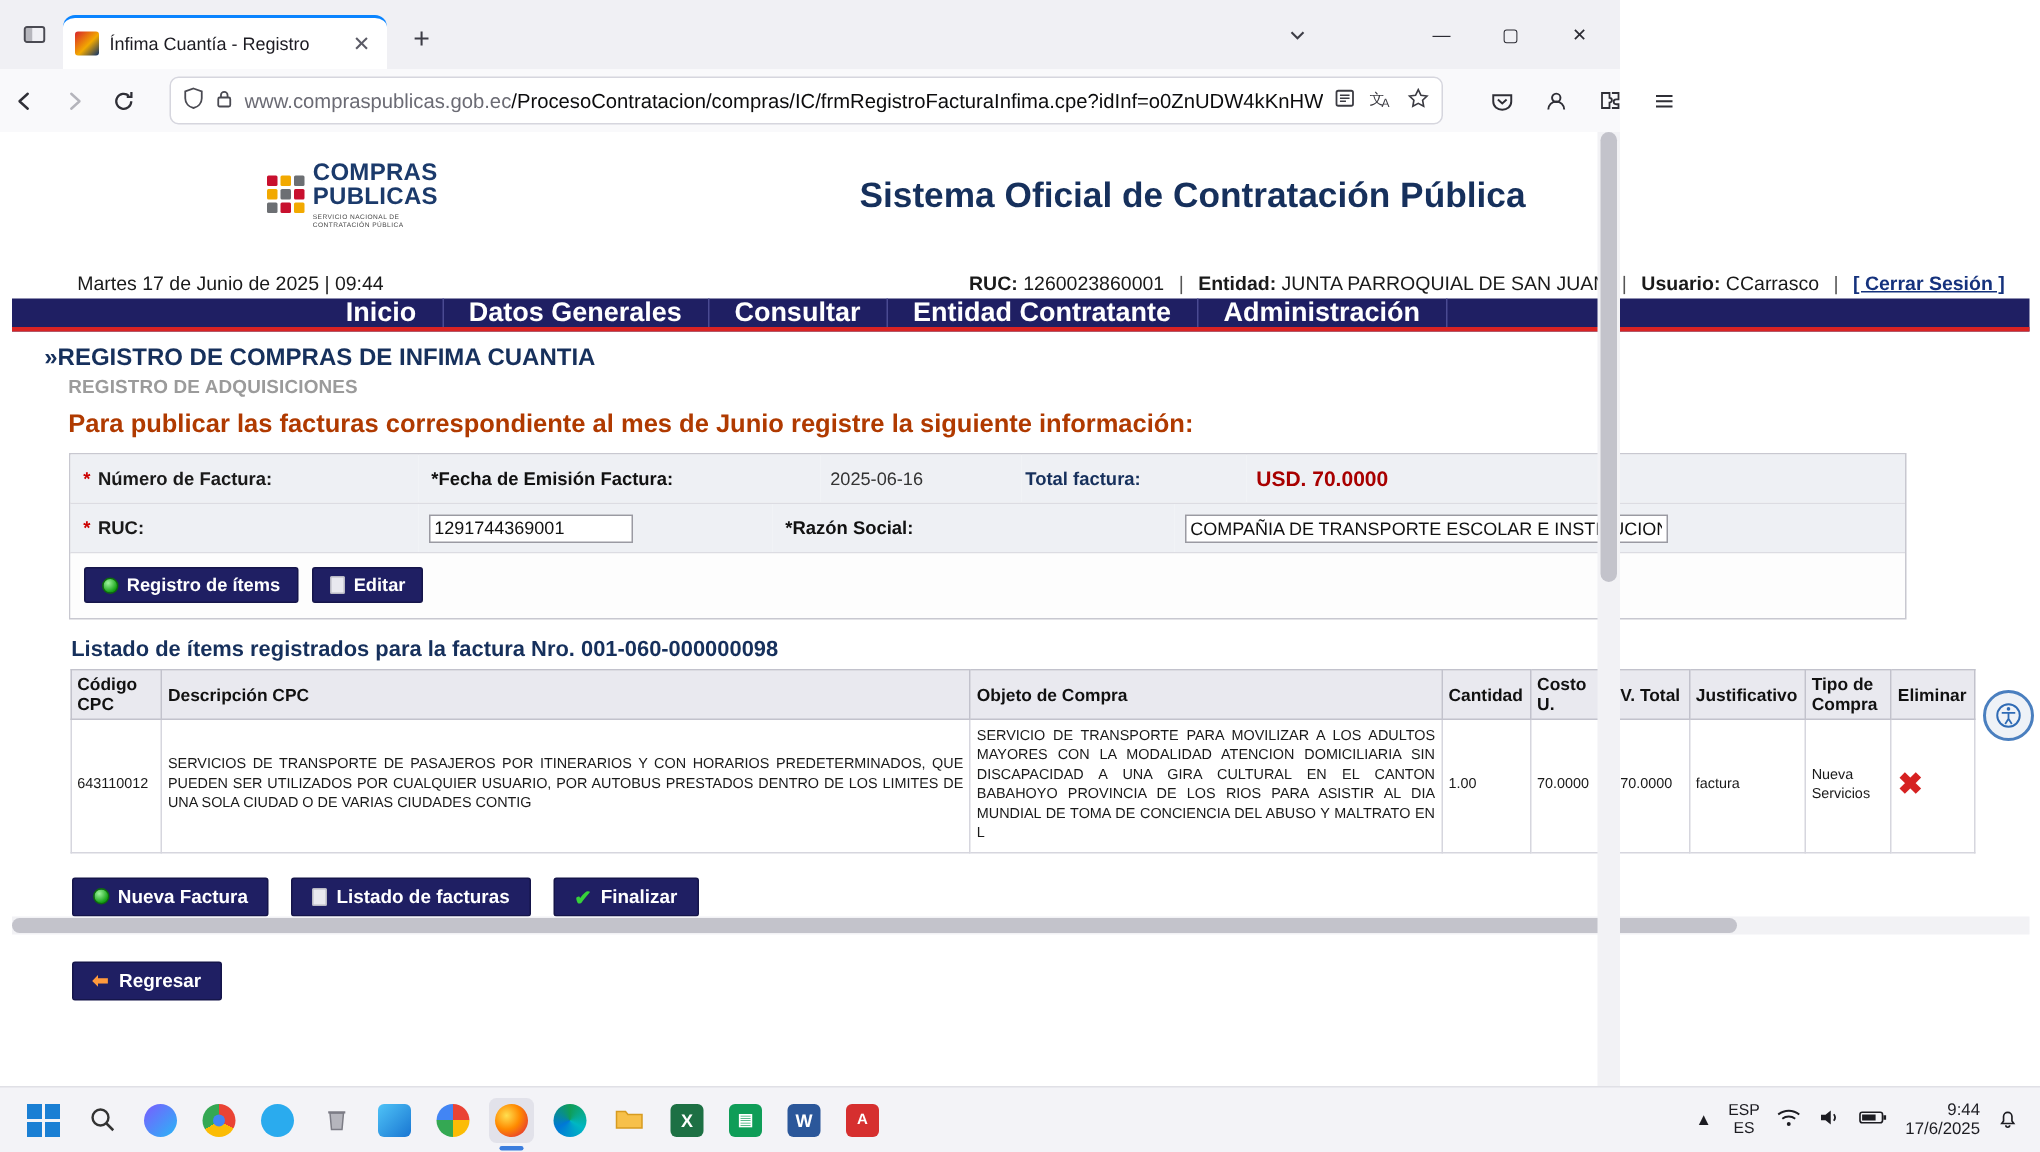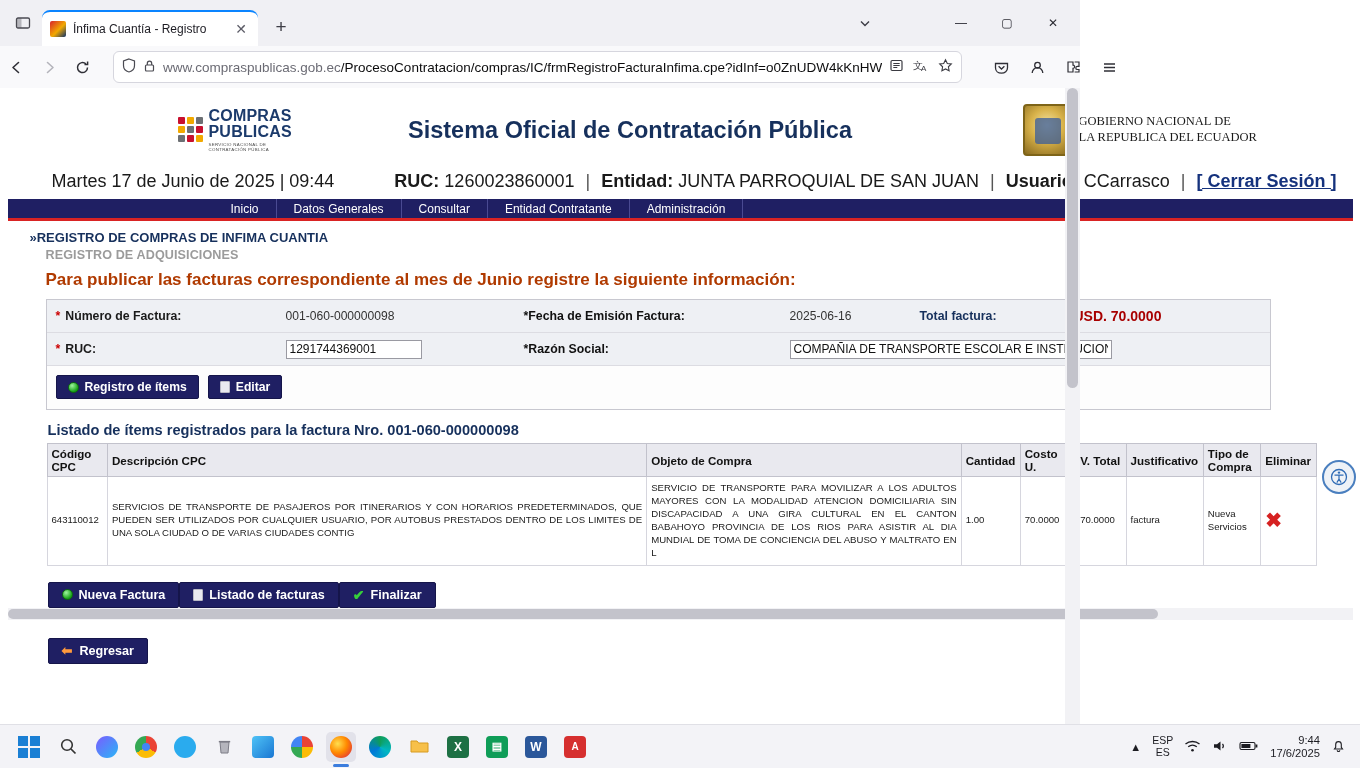--- a/index.html
+++ b/index.html
@@ -88,38 +88,38 @@
     background: radial-gradient(circle at 50% 40%, #f5e4a3 0%, #d8b24a 45%, #8a6b1f 100%);
     border: 2px solid #7e6418; position: relative;
   }
   .shield:after {
     content: ""; position: absolute; left: 10px; top: 12px; width: 26px; height: 26px;
     background: #3a5c9a; border-radius: 3px; opacity: .75;
   }
   .gob-text { font-family: "Liberation Serif", serif; font-size: 12.5px; color: #1a1a1a; line-height: 1.25; }
 
   .infobar {
-    height: 30px; display: flex; align-items: center; justify-content: space-between;
-    font-size: 18px; color: #1a1a1a; padding: 0 16px 0 44px;
+    height: 30px; display: flex; align-items: flex-end; justify-content: space-between;
+    font-size: 13px; color: #1a1a1a; padding: 0 16px 0 44px;
   }
   .infobar .right b { font-weight: bold; }
   .infobar .sep { color: #555; margin: 0 6px; }
   .cerrar { color: #15327d; text-decoration: underline; font-weight: bold; }
 
   .menubar {
     height: 22px; background: #1f1f63; display: flex; align-items: stretch;
-    margin: 3px 0 0 0; font-size: 12px; color: #ffffff; font-weight: normal;
+    margin: 3px 0 0 0; font-size: 18px; color: #ffffff; font-weight: bold;
     border-bottom: 3px solid #d92323;
   }
   .menubar .spacer-l { width: 206px; }
   .menu-item { padding: 0 17px; display: flex; align-items: center; border-right: 1px solid #4a4a92; }
   .menu-item:first-of-type { border-left: 1px solid #4a4a92; }
 
   .content { padding: 0 0 0 22px; }
-  .page-title { font-size: 13px; font-weight: bold; color: #16305c; margin: 9px 0 0 0; }
+  .page-title { font-size: 16px; font-weight: bold; color: #16305c; margin: 9px 0 0 0; }
   .sub-title { font-size: 12.6px; font-weight: bold; color: #9b9b9b; margin: 3px 0 0 16px; letter-spacing: .1px; }
   .instruction { font-size: 17px; font-weight: bold; color: #b03a00; margin: 8px 0 0 16px; }
 
   .form-box {
     margin: 9px 0 0 16px; width: 1225px; border: 1px solid #c8c8d0; background: #fdfdfd;
   }
   .form-row { display: flex; border-bottom: 1px solid #dcdce2; }
   .form-row:last-child { border-bottom: none; }
   .cell { display: flex; align-items: center; height: 32px; font-size: 12.3px; color: #111; }
   .lbl { width: 232px; padding-left: 9px; background: #eef0f4; font-weight: bold; color: #1a1a1a; }
@@ -154,21 +154,21 @@
     background: #e9e9ef; border: 1px solid #c2c2cc; font-size: 11.6px; color: #111;
     font-weight: bold; text-align: left; padding: 3px 4px; vertical-align: middle;
   }
   table.items tbody td {
     border: 1px solid #d6d6de; font-size: 9.6px; color: #1a1a1a; padding: 5px 4px;
     vertical-align: middle; text-align: justify; line-height: 1.35;
   }
   td.c { text-align: center; }
   .x-del { color: #d62121; font-size: 20px; font-weight: bold; line-height: 1; }
 
-  .bottom-btns { display: flex; gap: 0; margin: 16px 0 0 18px; }
+  .bottom-btns { display: flex; gap: 15px; margin: 16px 0 0 18px; }
   .btn-wide { height: 26px; padding: 0 13px; font-size: 12.6px; }
 
   .regresar {
     margin: 30px 0 0 18px; display: inline-flex; align-items: center; gap: 7px;
     height: 26px; padding: 0 13px; background: #1f1f63; color: #fff;
     font-size: 12.6px; font-weight: bold; border: 1px solid #15154a; border-radius: 2px;
   }
   .arrow-left { color: #ff9a3c; font-size: 13px; }
 
   
@@ -336,27 +336,20 @@
             <div>
               <div class="logo-text-1">COMPRAS</div>
               <div class="logo-text-1">PUBLICAS</div>
               <div class="logo-text-2">SERVICIO NACIONAL DE CONTRATACIÓN PÚBLICA</div>
             </div>
           </div>
         </div>
         <div class="hdr-title">
           <h1>Sistema Oficial de Contratación Pública</h1>
         </div>
-        <div class="hdr-gob">
-          <div class="shield"></div>
-          <div class="gob-text">
-            <div>GOBIERNO NACIONAL DE</div>
-            <div>LA REPUBLICA DEL ECUADOR</div>
-          </div>
-        </div>
       </div>
 
       <div class="infobar">
         <div>Martes 17 de Junio de 2025 | 09:44</div>
         <div class="right">
           <b>RUC:</b>
           <span>1260023860001</span>
           <span class="sep">|</span>
           <b>Entidad:</b>
           <span>JUNTA PARROQUIAL DE SAN JUAN</span>
@@ -381,21 +374,20 @@
         <div class="page-title">»REGISTRO DE COMPRAS DE INFIMA CUANTIA</div>
         <div class="sub-title">REGISTRO DE ADQUISICIONES</div>
         <div class="instruction">Para publicar las facturas correspondiente al mes de Junio registre la siguiente información:</div>
 
         <div class="form-box">
           <div class="form-row">
             <div class="cell lbl">
               <span class="req">*</span>
               <span>Número de Factura:</span>
             </div>
-            <div class="cell val">001-060-000000098</div>
             <div class="cell lbl2">
               <span class="req">*</span>
               <span>Fecha de Emisión Factura:</span>
             </div>
             <div class="cell val2">2025-06-16</div>
             <div class="cell lbl3">Total factura:</div>
             <div class="cell val3">USD. 70.0000</div>
           </div>
           <div class="form-row">
             <div class="cell lbl">

